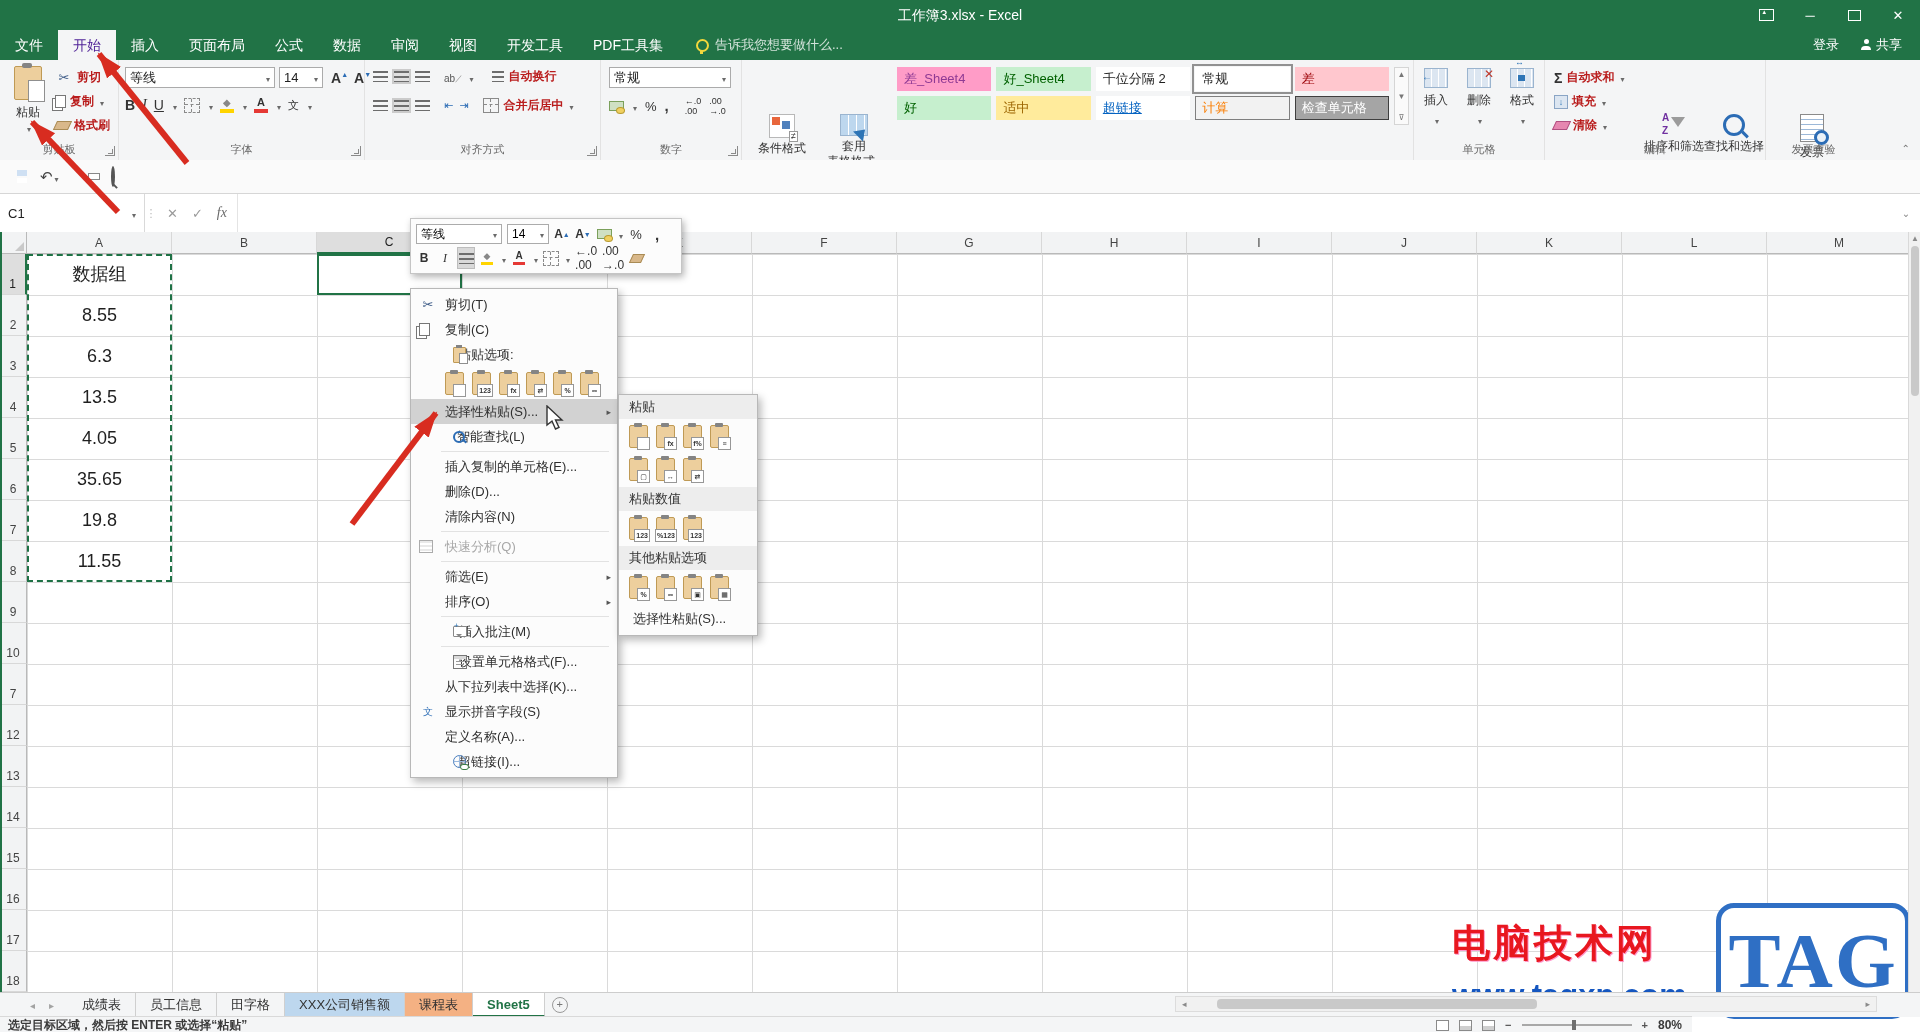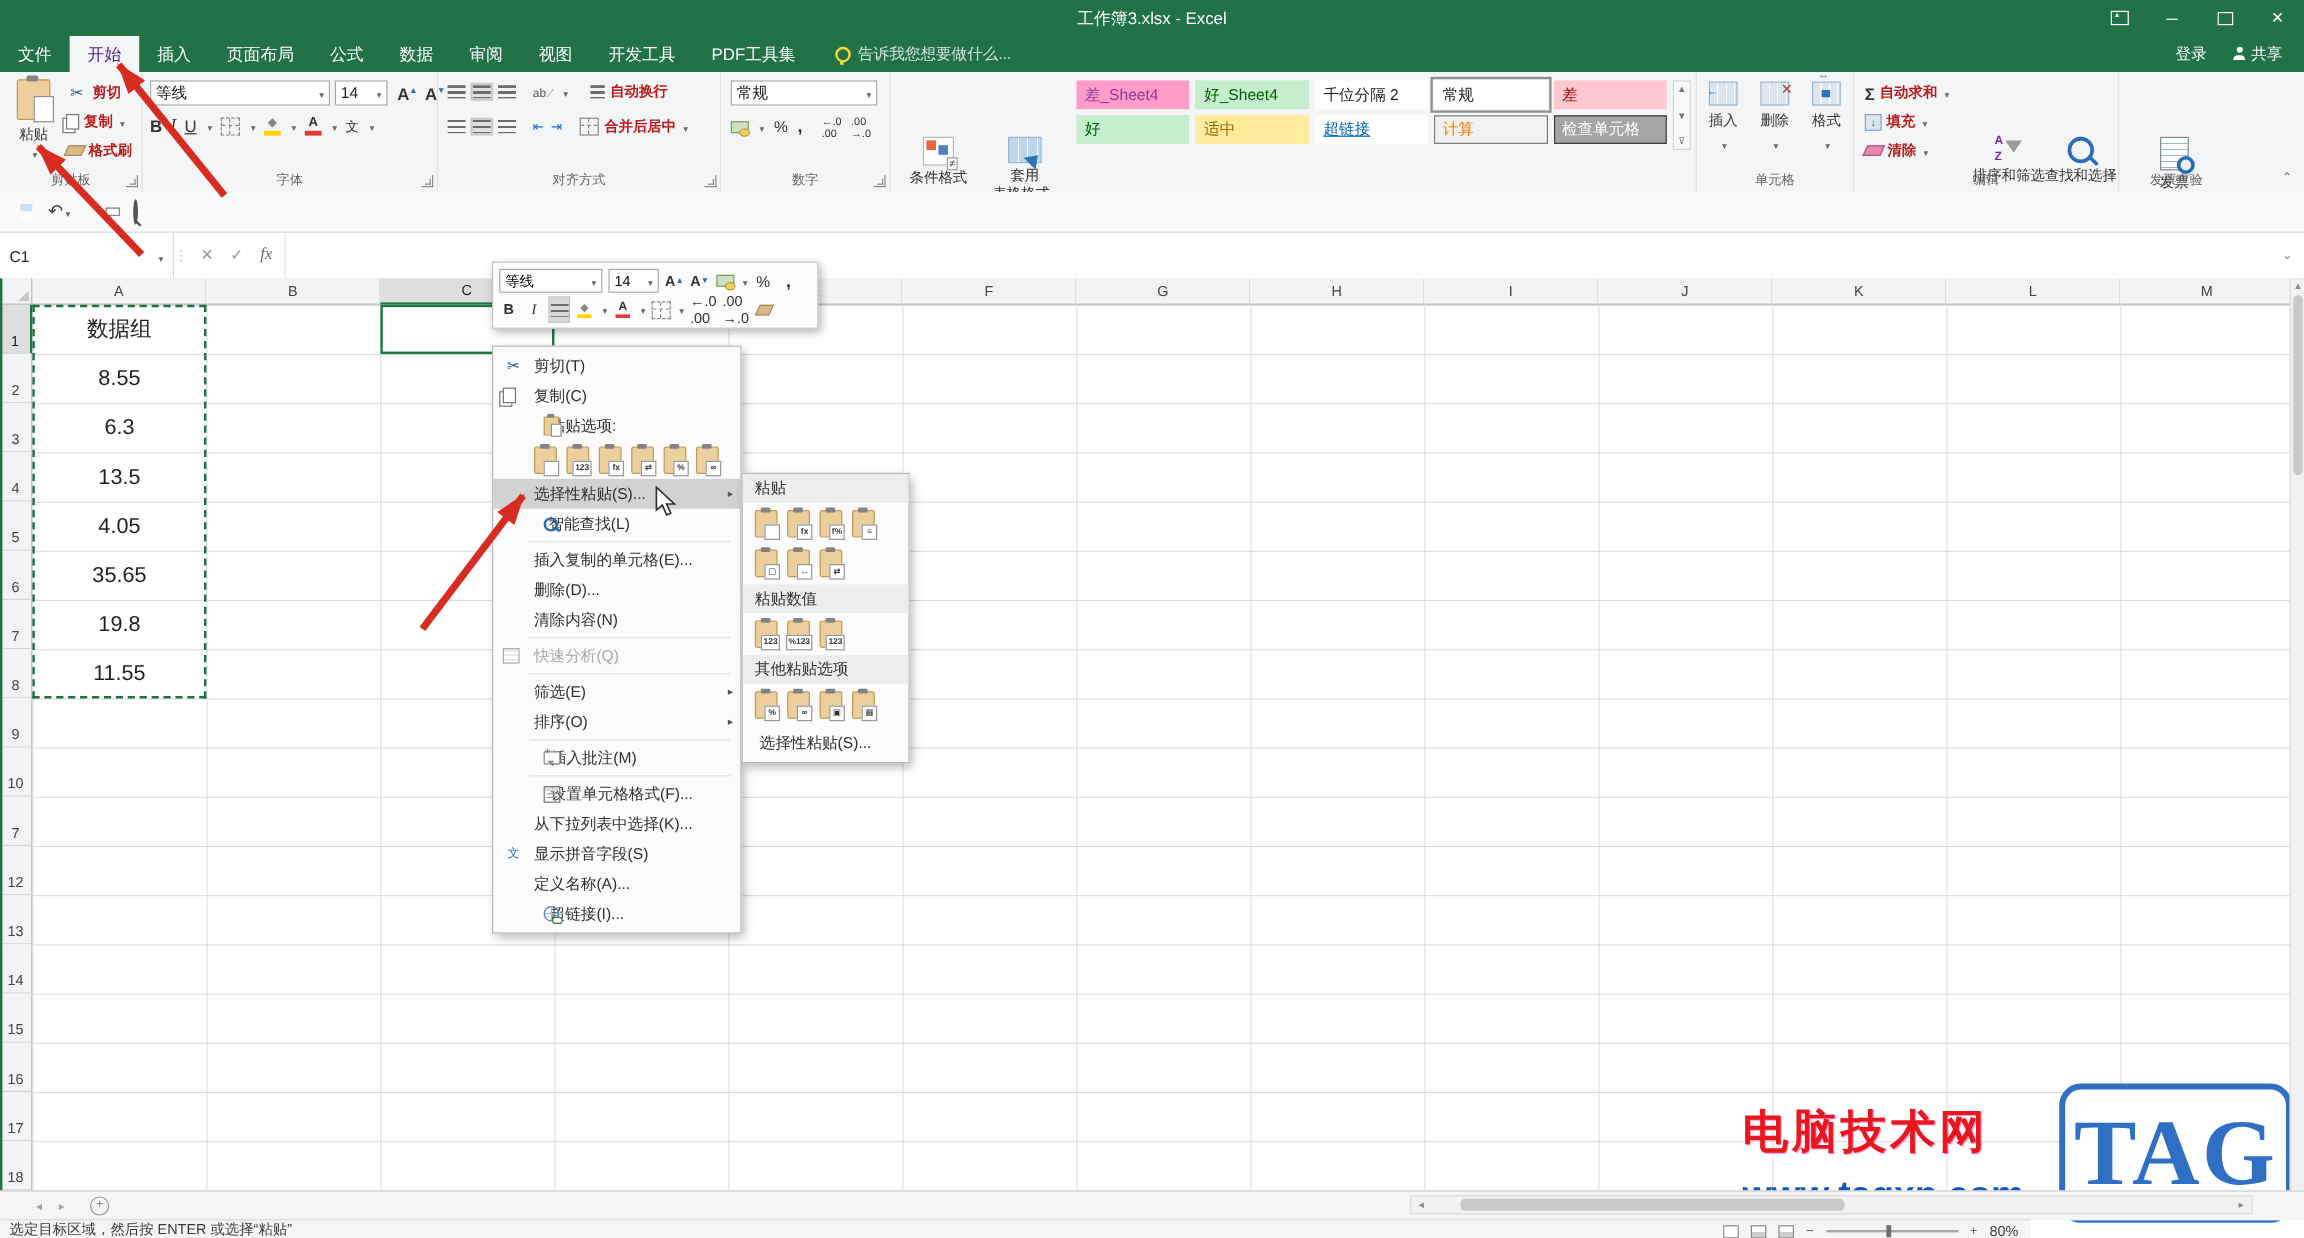--- a/index.html
+++ b/index.html
@@ -170,21 +170,21 @@
   #sheet-tabs{display:flex;align-items:stretch;}
   .stab{padding:0 14px;display:flex;align-items:center;font-size:13px;color:#333;border-right:1px solid #cfcfcf;background:#f4f5f6;white-space:nowrap;}
   .stab-active{background:#fff;color:#217346;font-weight:bold;border-bottom:2px solid #217346;box-sizing:border-box;}
   #add-sheet{width:30px;display:flex;align-items:center;justify-content:center;}
   .plus-circle{width:14px;height:14px;border-radius:50%;border:1px solid #9a9a9a;color:#777;font-size:11px;line-height:12px;text-align:center;}
   #hscroll{position:absolute;left:1175px;top:996px;width:700px;height:14px;background:#f1f1f1;border:1px solid #dcdcdc;z-index:6;display:flex;align-items:center;}
   #hthumb{margin-left:24px;width:320px;height:10px;background:#c9c9c9;border-radius:4px;}
   .hs-arr{color:#8a8a8a;font-size:9px;padding:0 6px;}
 
   
-  #statusbar{left:0;top:1016px;width:1692px;height:16px;background:#f4f5f6;border-top:1px solid #d9d9d9;display:flex;align-items:flex-end;font-size:12px;color:#3a3a3a;z-index:5;}
+  #statusbar{left:0;top:1016px;width:1692px;height:16px;background:#f4f5f6;border-top:1px solid #d9d9d9;display:flex;align-items:center;font-size:12px;color:#3a3a3a;z-index:5;font-weight:bold;}
   #status-msg{padding-left:8px;}
   #status-right{margin-left:auto;display:flex;align-items:center;gap:10px;padding-right:10px;}
   .view-box{width:11px;height:9px;border:1px solid #8a8a8a;background:#fff;}
   .view-box.b{background:linear-gradient(#fff 55%,#cfcfcf 55%);}
   .zoom-track{width:110px;height:2px;background:#a8a8a8;position:relative;}
   .zoom-thumb{position:absolute;left:50px;top:-4px;width:4px;height:10px;background:#6e6e6e;}
   .zoom-pm{color:#555;font-size:11px;}
 
   
   #mini-toolbar{left:410px;top:218px;width:272px;height:56px;background:#fcfcfc;border:1px solid #c5c5c5;box-shadow:2px 3px 7px rgba(0,0,0,.3);z-index:40;box-sizing:border-box;padding:3px 5px;}
@@ -574,20 +574,28 @@
 <div id="vscroll" class="abs">
   <span class="arr" style="top:2px">▲</span>
   <div id="vthumb"></div>
 </div>
 
 <div id="sheetbar" class="abs">
   <div id="sheet-nav">
     <span>◂</span>
     <span>▸</span>
   </div>
+  <div id="sheet-tabs">
+      <div class="stab">成绩表</div>
+      <div class="stab">员工信息</div>
+      <div class="stab">田字格</div>
+      <div class="stab" style="background: rgb(189, 215, 238);">XXX公司销售额</div>
+      <div class="stab" style="background: rgb(244, 177, 131);">课程表</div>
+      <div class="stab stab-active">Sheet5</div>
+    </div>
   <div id="add-sheet">
       <span class="plus-circle">+</span>
     </div>
 </div>
 <div id="hscroll" class="abs">
   <span class="hs-arr">◂</span>
   <div id="hthumb"></div>
   <span class="hs-arr" style="margin-left:auto">▸</span>
 </div>
 

